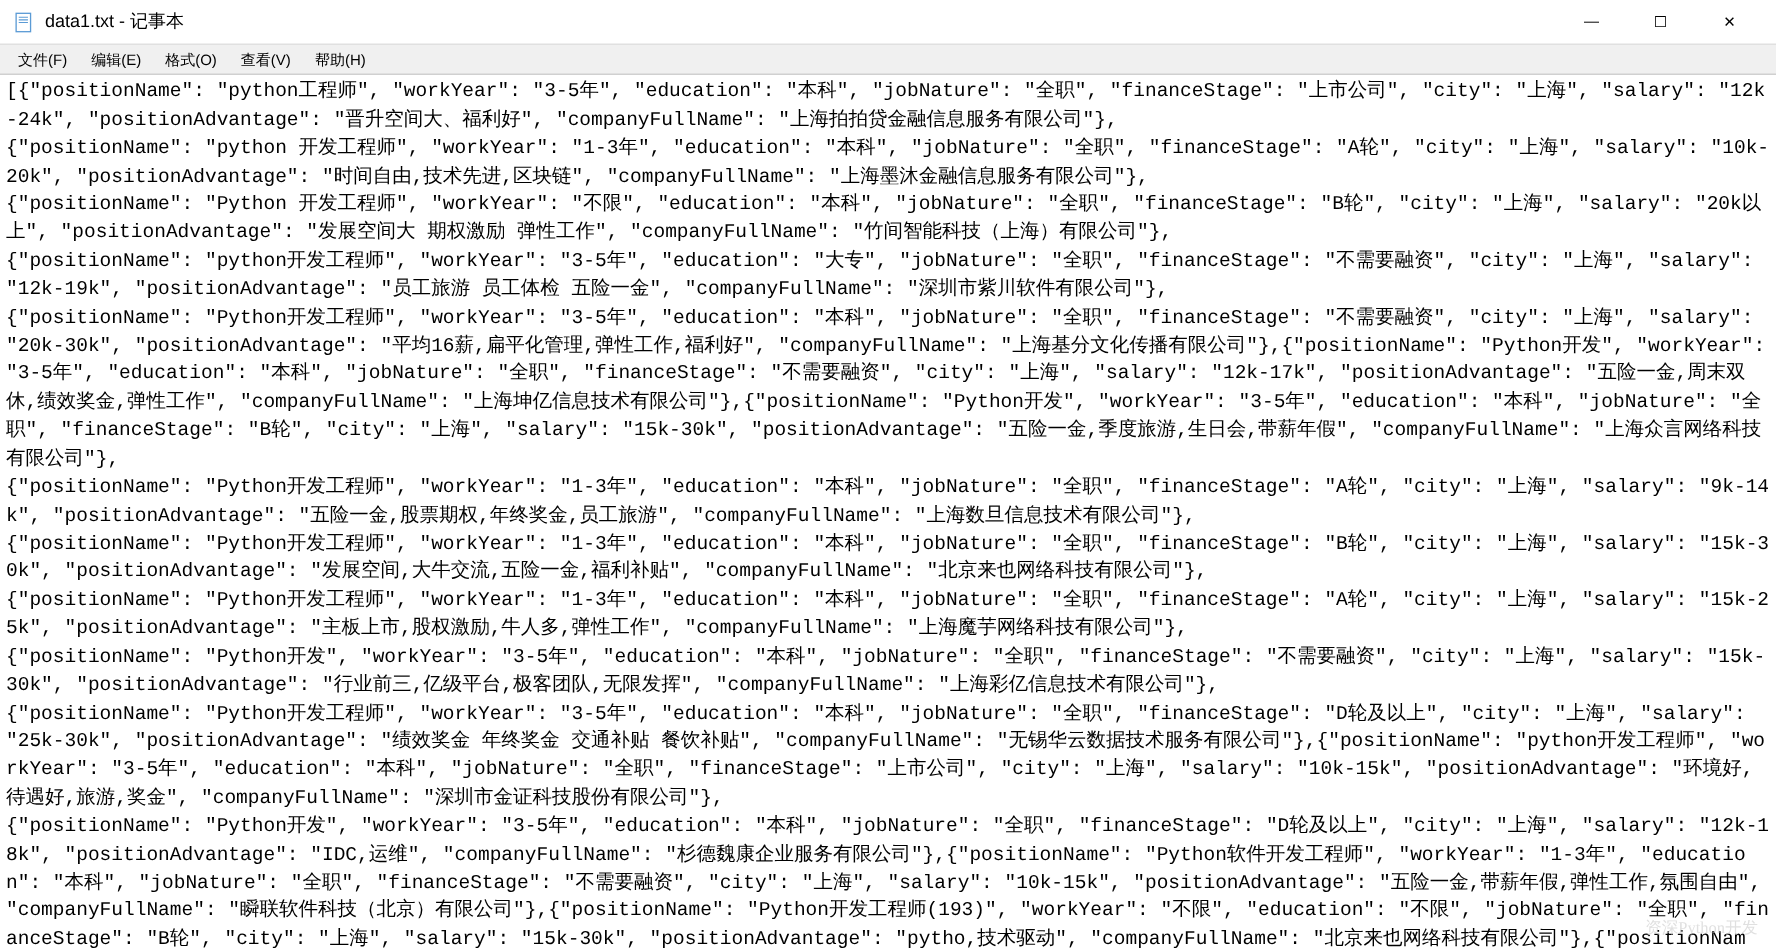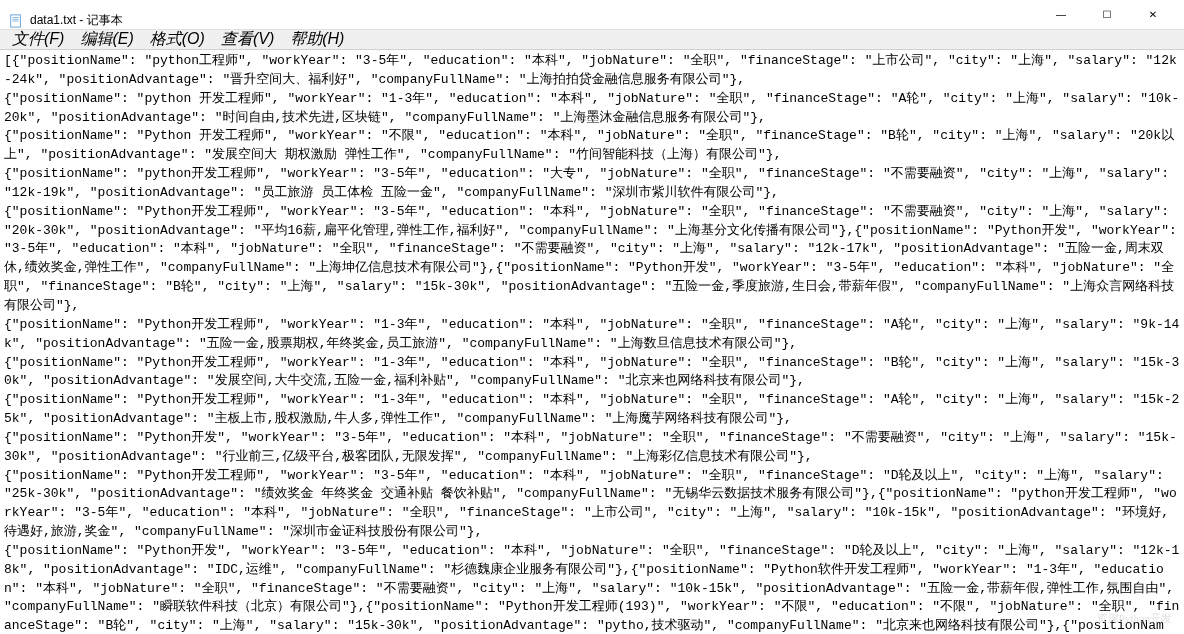--- a/index.html
+++ b/index.html
@@ -1,24 +1,24 @@
 <!DOCTYPE html>
 <html><head>
   <meta charset="utf-8">
   <style>
     * { margin: 0; padding: 0; box-sizing: border-box; }
     body { font-family: 'Microsoft YaHei', 'SimSun', sans-serif; background: #fff; font-size: 12px; overflow: hidden; }
     .window { width: 1184px; height: 634px; background: #fff; display: flex; flex-direction: column; }
-    .title-bar { height: 30px; background: #fff; display: flex; align-items: flex-end; padding: 0 8px; border-bottom: 1px solid #e0e0e0; }
+    .title-bar { height: 30px; background: #fff; display: flex; align-items: center; padding: 0 8px; border-bottom: 1px solid #e0e0e0; }
     .title-icon { width: 16px; height: 16px; margin-right: 6px; display: flex; align-items: center; justify-content: center; }
     .title-text { font-size: 12px; color: #000; flex: 1; }
     .window-controls { display: flex; gap: 0; }
     .win-btn { width: 46px; height: 30px; display: flex; align-items: center; justify-content: center; background: transparent; border: none; cursor: pointer; font-size: 10px; }
     .menu-bar { height: 20px; display: flex; align-items: center; padding: 0 4px; background: #f0f0f0; border-bottom: 1px solid #d0d0d0; }
-    .menu-item { padding: 2px 8px; font-size: 16px; cursor: pointer; font-style: italic; }
+    .menu-item { padding: 2px 8px; font-size: 10px; cursor: pointer; }
     .content { flex: 1; overflow: auto; padding: 2px 4px; font-family: 'Consolas', 'Courier New', monospace; font-size: 13px; line-height: 1.45; white-space: pre-wrap; word-break: break-all; color: #000; }
     .watermark { position: absolute; bottom: 8px; right: 12px; font-size: 11px; color: #ccc; opacity: 0.6; font-family: Liberation Serif, serif; }
   </style>
 </head>
 <body>
 
 <div class="window">
   <div class="title-bar">
     <span class="title-icon">
       <svg width="14" height="14" viewBox="0 0 16 16">

